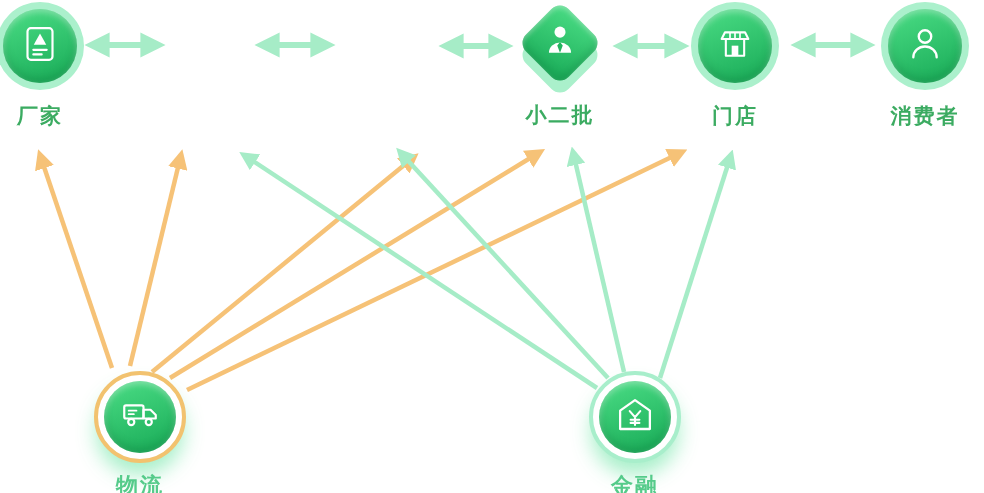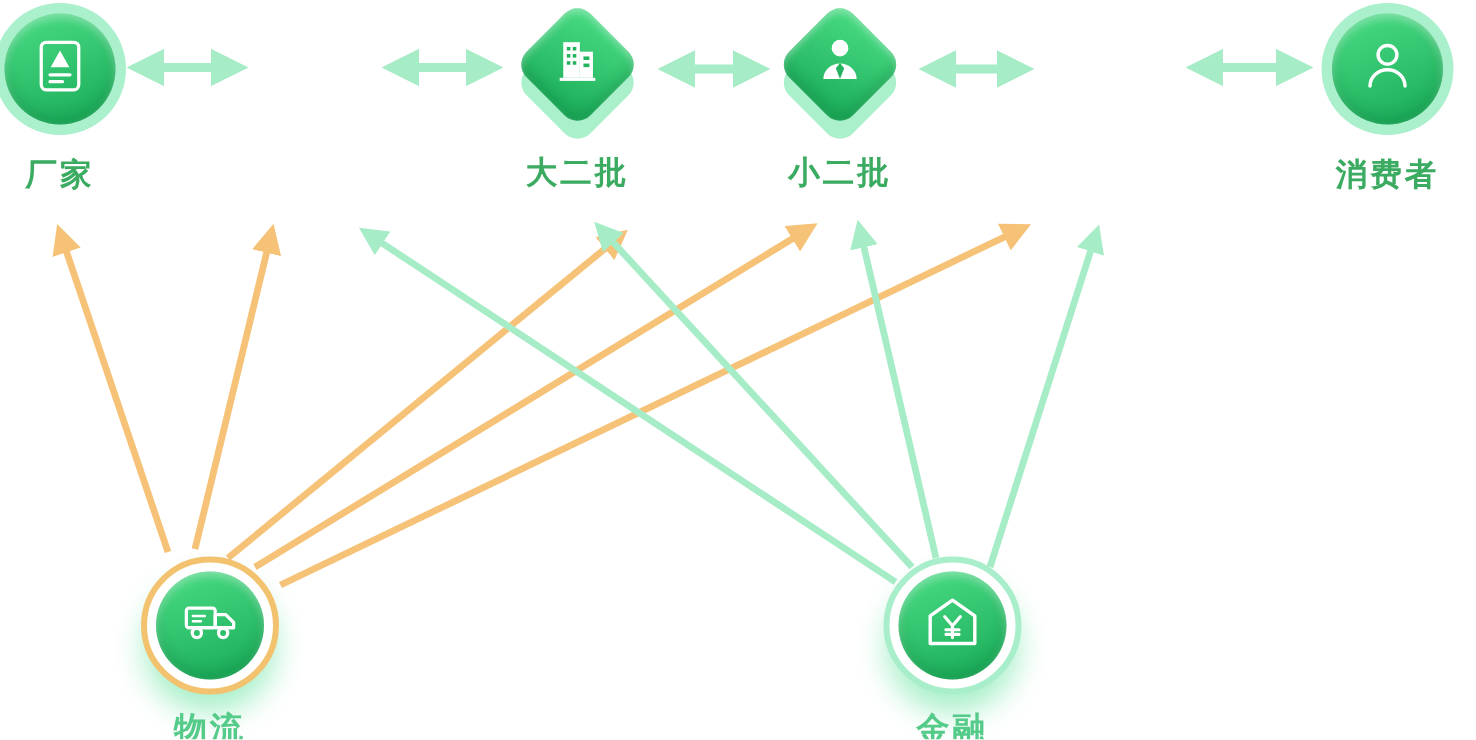--- a/index.html
+++ b/index.html
@@ -93,62 +93,53 @@
             <path d="M24 11.5 L31.5 25 H16.5 Z" fill="#fff"></path>
             <path d="M16 31 h16 M16 36.5 h10" stroke="#fff" stroke-width="2.6" stroke-linecap="round" fill="none"></path>
           </svg>
         </span>
       </div>
     </div>
     <div class="label">厂家</div>
   </div>
 
 
-  <div class="node" style="left:320px; top:0;">
-    <div class="diamond-wrap">
-      <div class="diamond-shadow"></div>
-      <div class="diamond-core"></div>
-      <div class="diamond-iconlayer">
-        <span>
-          <svg viewBox="0 0 48 48" width="38" height="38">
-            <rect x="12" y="9" width="14" height="30" fill="#fff"></rect>
-            <rect x="26" y="17" width="11" height="22" fill="#fff"></rect>
-            <rect x="15" y="13" width="3" height="3" fill="#23b35e"></rect>
-            <rect x="20" y="13" width="3" height="3" fill="#23b35e"></rect>
-            <rect x="15" y="19" width="3" height="3" fill="#23b35e"></rect>
-            <rect x="20" y="19" width="3" height="3" fill="#23b35e"></rect>
-            <rect x="15" y="25" width="3" height="3" fill="#23b35e"></rect>
-            <rect x="20" y="25" width="3" height="3" fill="#23b35e"></rect>
-            <rect x="29" y="21" width="5" height="3" fill="#23b35e"></rect>
-            <rect x="29" y="27" width="5" height="3" fill="#23b35e"></rect>
-            <rect x="9" y="39" width="30" height="2.6" fill="#fff"></rect>
-          </svg>
-        </span>
-      </div>
-    </div>
-    <div class="label label-d">大二批</div>
-  </div>
 
   <div class="node" style="left:495px; top:0;">
     <div class="diamond-wrap">
       <div class="diamond-shadow"></div>
       <div class="diamond-core"></div>
       <div class="diamond-iconlayer">
         <span>
           <svg viewBox="0 0 48 48" width="38" height="38">
             <circle cx="24" cy="14" r="7" fill="#fff"></circle>
             <path d="M10 40 a14 13 0 0 1 28 0 z" fill="#fff"></path>
             <path d="M24 26.5 l3.5 4.5 -3.5 9 -3.5 -9 z" fill="#23b35e"></path>
           </svg>
         </span>
       </div>
     </div>
     <div class="label label-d">小二批</div>
   </div>
 
+  <div class="node" style="left:670px; top:2px;">
+    <div class="glow">
+      <div class="core">
+        <span>
+          <svg viewBox="0 0 48 48" width="40" height="40">
+            <path d="M12 10 h24 l4 8 h-32 z" fill="none" stroke="#fff" stroke-width="2.5" stroke-linejoin="round"></path>
+            <path d="M13 18 v20 h22 v-20" fill="none" stroke="#fff" stroke-width="2.5" stroke-linejoin="round"></path>
+            <rect x="20" y="26" width="8" height="12" fill="#fff"></rect>
+            <path d="M18 17.5 v-7 M24 17.5 v-7 M30 17.5 v-7" stroke="#fff" stroke-width="2" fill="none"></path>
+          </svg>
+        </span>
+      </div>
+    </div>
+    <div class="label">门店</div>
+  </div>
 
   <div class="node" style="left:860px; top:2px;">
     <div class="glow">
       <div class="core">
         <span>
           <svg viewBox="0 0 48 48" width="40" height="40">
             <circle cx="24" cy="15" r="7.5" fill="none" stroke="#fff" stroke-width="2.8"></circle>
             <path d="M10 40 a14 13 0 0 1 28 0" fill="none" stroke="#fff" stroke-width="2.8" stroke-linecap="round"></path>
           </svg>
         </span>

